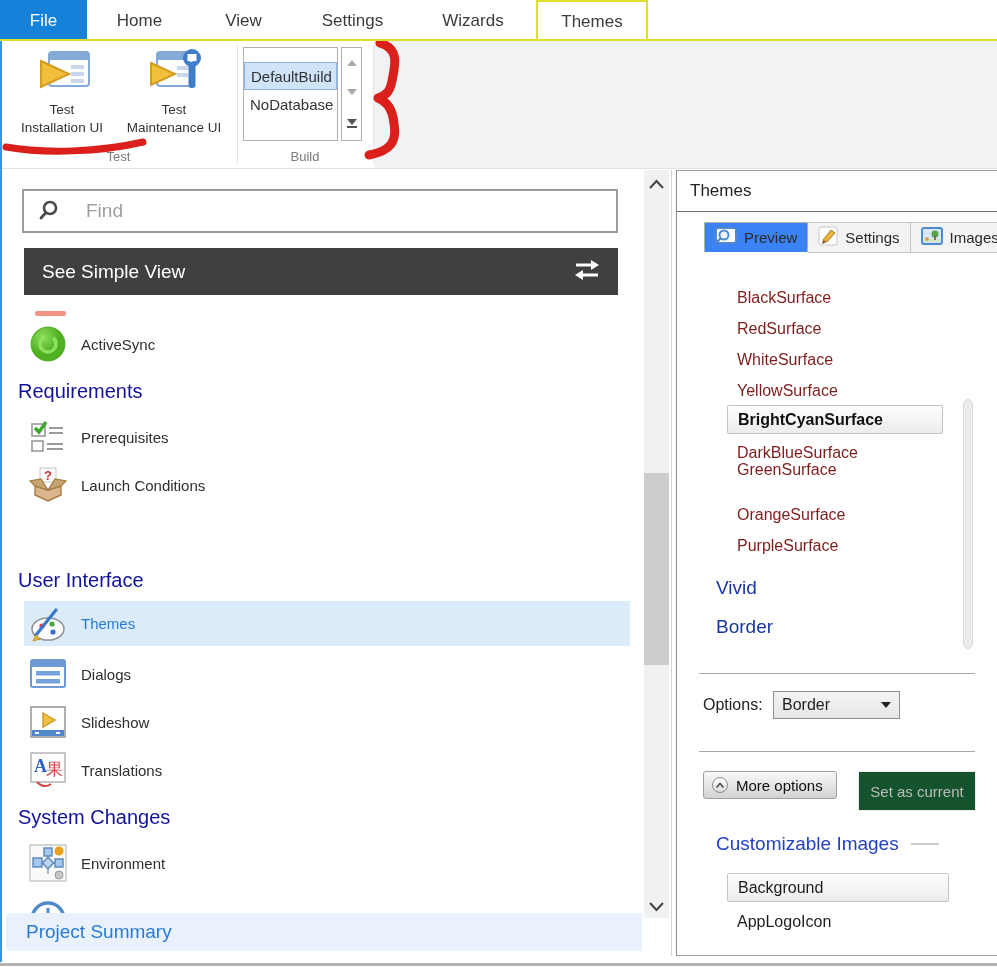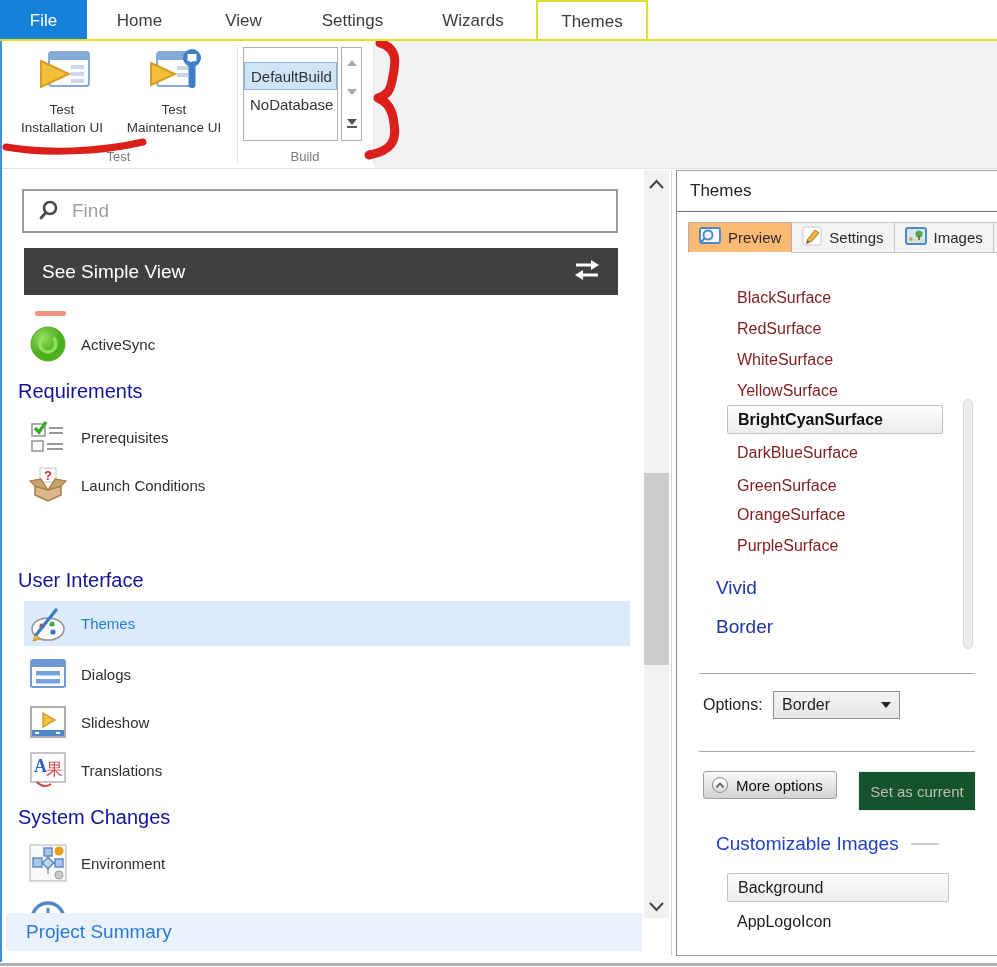--- a/index.html
+++ b/index.html
@@ -28,21 +28,21 @@
   .tri-up { width:0; height:0; border-left:5px solid transparent; border-right:5px solid transparent; border-bottom:6px solid #a9a9a9; }
   .tri-dn { width:0; height:0; border-left:5px solid transparent; border-right:5px solid transparent; border-top:6px solid #a9a9a9; }
   .tri-dn.dark { border-top-color:#555; }
   .tribar { width:10px; height:2px; background:#555; margin-top:1px; }
 
   .annot { position:absolute; left:0; top:41px; z-index:9; pointer-events:none; }
 
   
   .leftedge { position:absolute; left:0; top:41px; width:2px; height:921px; background:#3f93dd; z-index:8; }
   .lpanel { position:absolute; left:2px; top:170px; width:640px; height:790px; background:#fff; overflow:hidden; }
-  .findbox { position:absolute; left:20px; top:19px; width:596px; height:44px; border:2px solid #9b9b9b; background:#fff; display:flex; align-items:center; }
+  .findbox { position:absolute; left:20px; top:19px; width:596px; height:44px; border:2px solid #9b9b9b; background:#fff; display:flex; align-items:center;gap:14px; }
   .findbox input { border:none; outline:none; flex:1; font-size:19px; color:#444; margin-left:10px; font-family:inherit; }
   .findbox input::placeholder { color:#9f9f9f; }
   .banner { position:absolute; left:22px; top:78px; width:594px; height:47px; background:#404040; display:flex; align-items:center; }
   .banner .blabel { color:#fff; font-size:19px; margin-left:18px; }
   .banner .bicon { margin-left:auto; margin-right:16px; }
   .remnant { position:absolute; left:33px; top:141px; width:31px; height:5px; background:#f29383; border-radius:2px; }
 
   .trow { position:absolute; left:0; width:628px; height:48px; display:flex; align-items:center; }
   .trow .ic { width:40px; height:42px; margin-left:26px; display:flex; align-items:center; justify-content:center; flex:none; }
   .trow .lbl { margin-left:13px; font-size:15px; color:#2e2e2e; }
@@ -60,21 +60,21 @@
   .schev { position:absolute; left:4px; }
   .vline { position:absolute; left:671px; top:170px; width:1px; height:786px; background:#d4d4d4; }
 
   
   .rpanel { position:absolute; left:676px; top:170px; width:321px; height:786px; background:#fff; border-left:1px solid #8a8a8a; border-top:1px solid #a0a0a0; border-bottom:1px solid #a0a0a0; overflow:hidden; }
   .rtitle { position:absolute; left:13px; top:10px; font-size:17px; color:#242424; }
   .rtitleline { position:absolute; left:0; right:0; top:40px; height:1px; background:#707070; }
   .rtabs { position:absolute; left:11px; top:51px; display:flex; }
   .rtab { height:31px; display:flex; align-items:center; gap:7px; padding:0 10px; font-size:15px; color:#2a2a2a; background:#f3f3f3; border:1px solid #c6c6c6; border-left:none; white-space:nowrap; }
   .rtab:first-child { border-left:1px solid #c6c6c6; }
-  .rtab.sel { background:#fdba74; border-color:#b0b0b0; border-bottom-color:#fff; z-index:2; }
+  .rtab.sel { background:#3b82f6; border-color:#b0b0b0; border-bottom-color:#fff; z-index:2;margin-left:16px; }
   .theme { position:absolute; left:60px; height:30px; display:flex; align-items:center; font-size:16px; color:#7f1d1d; }
   .themesel { position:absolute; left:50px; top:234px; width:216px; height:29px; border:1px solid #c2c2c2; border-radius:2px; background:linear-gradient(#fefefe,#ececec); display:flex; align-items:center; padding-left:10px; font-size:16px; font-weight:bold; color:#111; }
   .minis { position:absolute; left:286px; top:228px; width:10px; height:250px; background:#ececec; border:1px solid #dadada; border-radius:5px; }
   .rlink { position:absolute; left:39px; height:30px; display:flex; align-items:center; font-size:19px; color:#1936a3; }
   .rdiv { position:absolute; left:22px; right:22px; height:1px; background:#a8a8a8; }
   .optlabel { position:absolute; left:26px; top:520px; height:28px; display:flex; align-items:center; font-size:16px; color:#222; }
   .optselect { position:absolute; left:96px; top:520px; width:127px; height:28px; border:1px solid #909090; background:linear-gradient(#f4f4f4,#e6e6e6); display:flex; align-items:center; padding:0 8px; font-size:16px; color:#222; }
   .optarrow { margin-left:auto; width:0; height:0; border-left:5px solid transparent; border-right:5px solid transparent; border-top:6px solid #222; }
   .morebtn { position:absolute; left:26px; top:600px; width:134px; height:28px; border:1px solid #9e9e9e; border-radius:3px; background:linear-gradient(#f9f9f9,#d2d2d2); display:flex; align-items:center; gap:8px; padding-left:8px; font-size:15px; color:#111; }
   .circlechev { width:16px; height:16px; border-radius:50%; border:1px solid #8a8a8a; background:linear-gradient(#fff,#ddd); display:flex; align-items:center; justify-content:center; }
@@ -380,21 +380,21 @@
         
       </div>
     </div>
 
     <div class="theme" style="top:112px">BlackSurface</div>
     <div class="theme" style="top:143px">RedSurface</div>
     <div class="theme" style="top:174px">WhiteSurface</div>
     <div class="theme" style="top:205px">YellowSurface</div>
     <div class="themesel">BrightCyanSurface</div>
     <div class="theme" style="top:267px">DarkBlueSurface</div>
-    <div class="theme" style="top:300px">GreenSurface</div>
+    <div class="theme" style="top:284px">GreenSurface</div>
     <div class="theme" style="top:329px">OrangeSurface</div>
     <div class="theme" style="top:360px">PurpleSurface</div>
     <div class="minis"></div>
 
     <div class="rlink" style="top:402px">Vivid</div>
     <div class="rlink" style="top:441px">Border</div>
 
     <div class="rdiv" style="top:502px"></div>
 
     <div class="optlabel">Options:</div>

